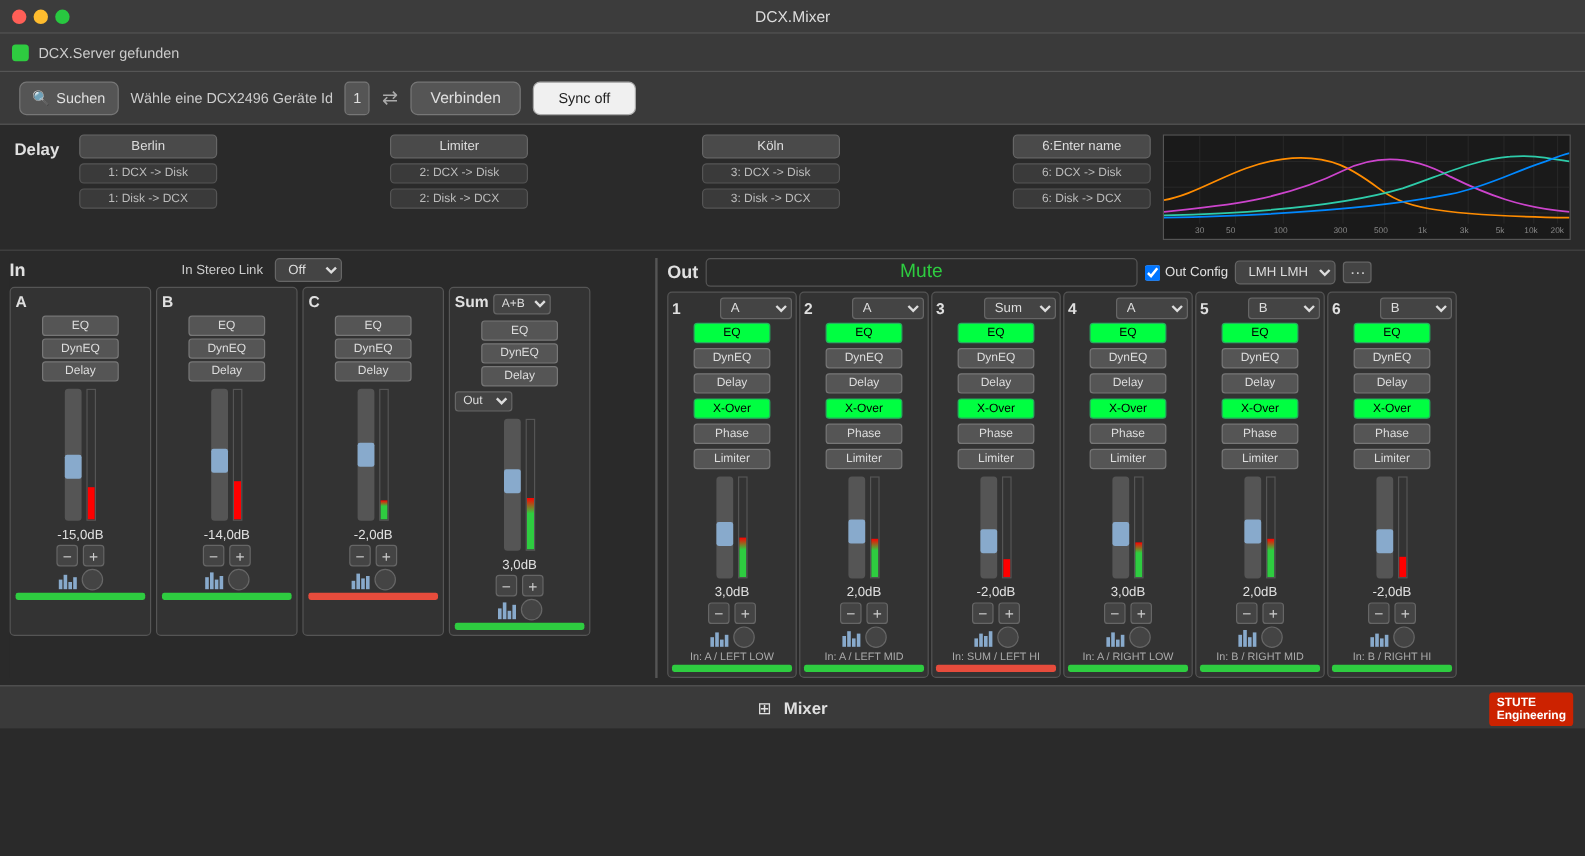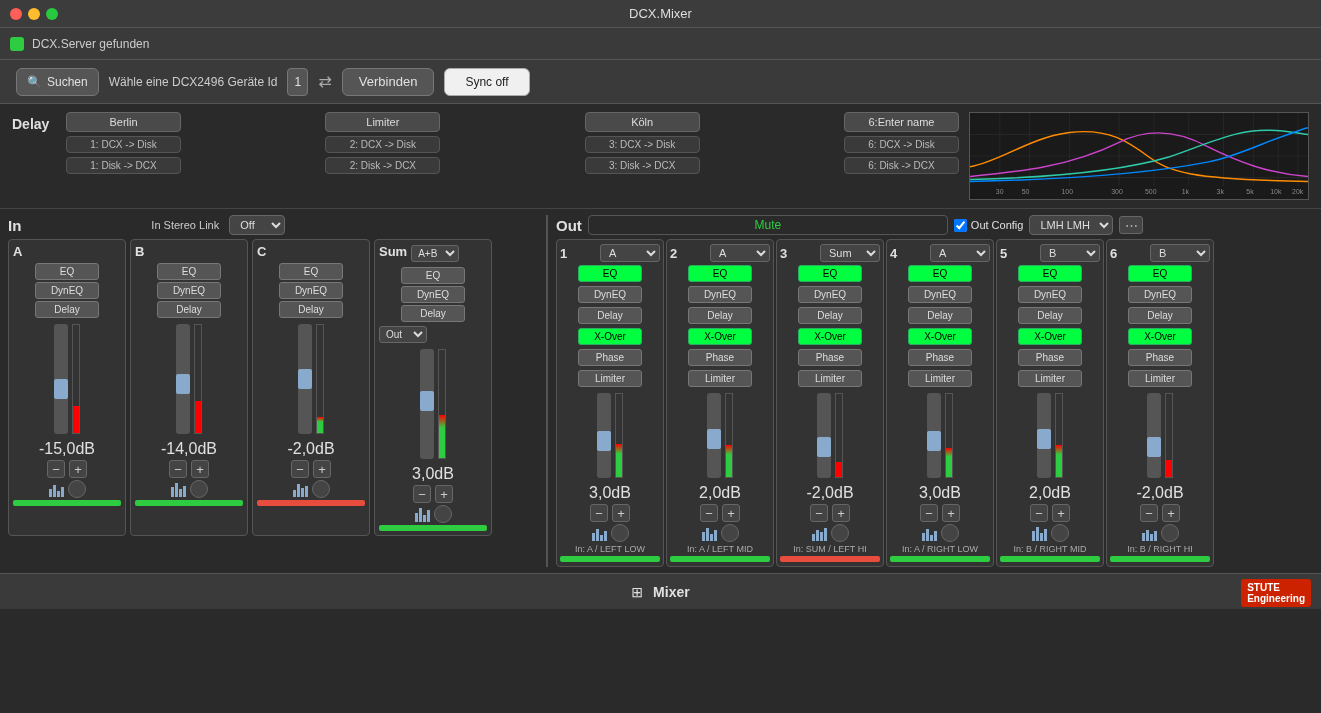--- a/index.html
+++ b/index.html
@@ -266,21 +266,21 @@
     .fader-meter-fill {
       position: absolute;
       bottom: 0;
       width: 100%;
       background: linear-gradient(to top, #2ecc40 70%, #ff0000 100%);
     }
     .fader-meter-fill.red {
       background: #ff0000;
     }
     .db-value {
-      font-size: 16px;
+      font-size: 11px;
       color: #e0e0e0;
       margin: 2px 0;
       text-align: center;
     }
     .db-controls {
       display: flex;
       gap: 4px;
       align-items: center;
     }
     .db-btn {
@@ -354,21 +354,21 @@
       margin-bottom: 4px;
     }
     .mute-btn {
       flex: 1;
       background: transparent;
       border: 1px solid #555;
       color: #2ecc40;
       border-radius: 4px;
       text-align: center;
       padding: 2px;
-      font-size: 12px;
+      font-size: 16px;
       cursor: pointer;
     }
     .out-config-select {
       background: #444;
       border: 1px solid #666;
       color: #ddd;
       border-radius: 4px;
       padding: 2px 6px;
       font-size: 11px;
     }

